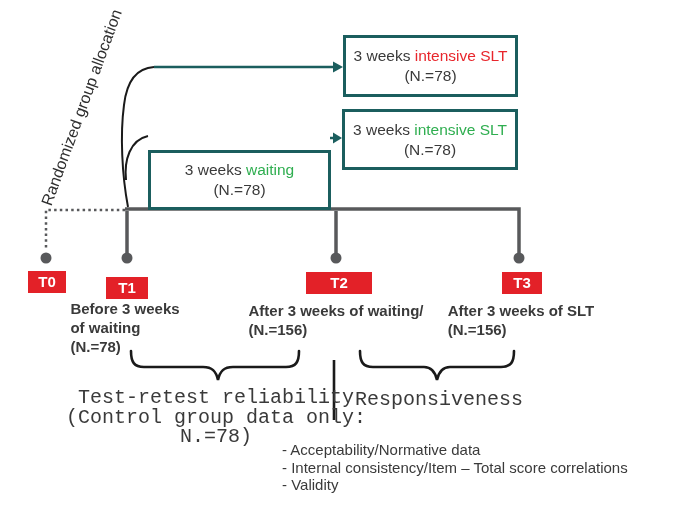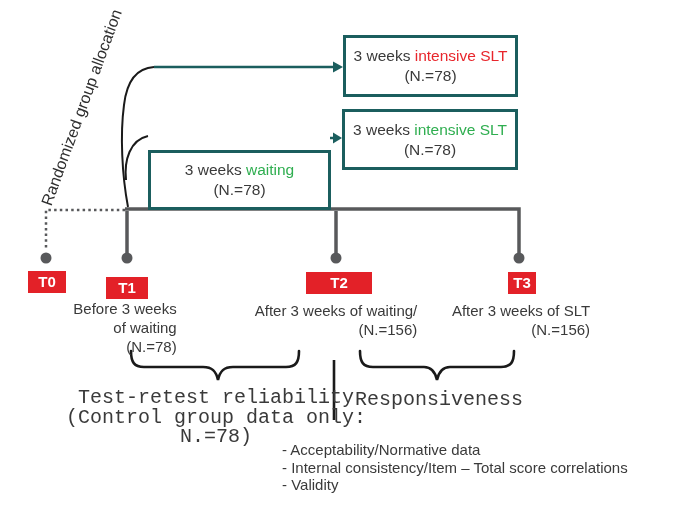--- a/index.html
+++ b/index.html
@@ -52,25 +52,26 @@
     font-size: 15px;
     height: 22px;
     line-height: 22px;
     text-align: center;
     transform: translateX(-50%);
   }
 
   .tlabel {
     position: absolute;
     transform: translateX(-50%);
-    text-align: right;
+    text-align: left;
     font-size: 15px;
     line-height: 19px;
     color: #3a3a3a;
     white-space: nowrap;
+    font-weight: bold;
   }
 
   .brace-label {
     position: absolute;
     transform: translateX(-50%);
     text-align: center;
     font-size: 20px;
     line-height: 19.5px;
     color: #3a3a3a;
     white-space: nowrap;
@@ -141,21 +142,21 @@
   <div class="box" style="left:342px; top:109px; width:176px; height:61px;">
     <div>
       <span>3 weeks </span><span class="hl-green">intensive SLT</span>
     </div>
     <div>(N.=78)</div>
   </div>
 
   <div class="badge" style="left:47px;  top:271px; width:38px;">T0</div>
   <div class="badge" style="left:127px; top:277px; width:42px;">T1</div>
   <div class="badge" style="left:339px; top:272px; width:66px;">T2</div>
-  <div class="badge" style="left:522px; top:272px; width:28px;">T3</div>
+  <div class="badge" style="left:522px; top:272px; width:40px;">T3</div>
 
   <div class="tlabel" style="left:125px; top:299px;">
     <div>Before 3 weeks</div>
     <div>of waiting</div>
     <div>(N.=78)</div>
   </div>
 
   <div class="tlabel" style="left:336px; top:301px;">
     <div>After 3 weeks of waiting/</div>
     <div>(N.=156)</div>

